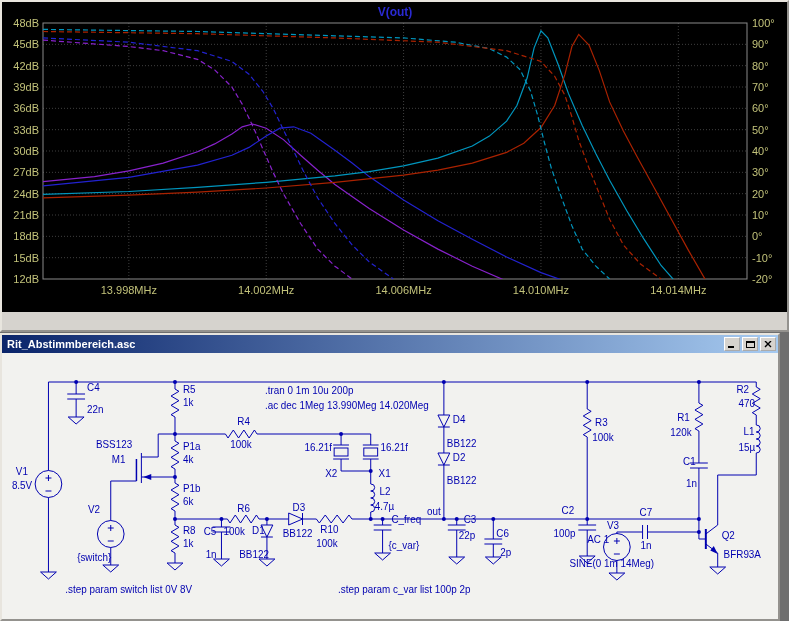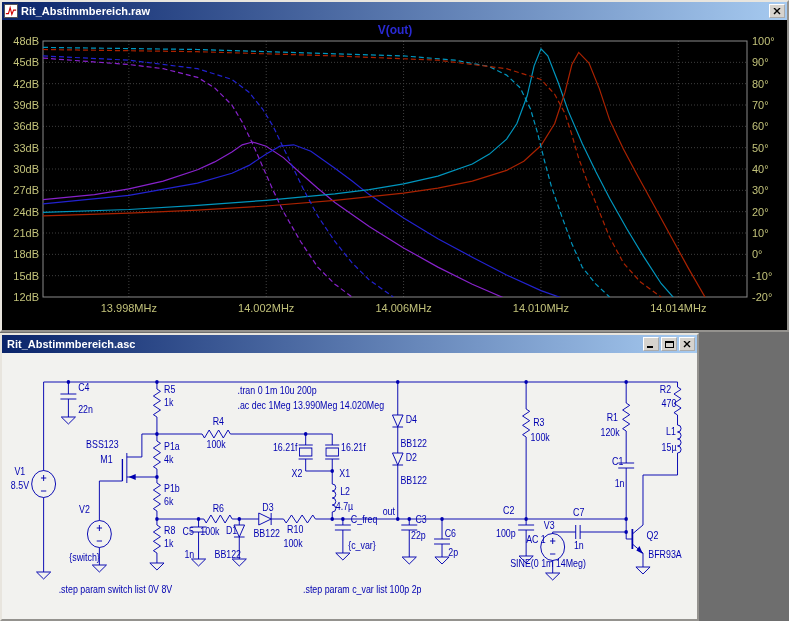--- a/index.html
+++ b/index.html
@@ -7,46 +7,35 @@
        font-family:"Liberation Sans",sans-serif;}
   .win{position:absolute;left:0;background:#d6d3ce;border:2px outset #e8e5de;box-sizing:border-box;}
   .titlebar{height:18px;display:flex;align-items:center;padding:0 2px;
             background:linear-gradient(to right,#0a246a,#a6caf0);}
   .title-text{color:#fff;font-size:11px;font-weight:bold;flex:1;margin-left:3px;
               white-space:nowrap;overflow:hidden;}
   .tbtn{width:16px;height:14px;background:#d6d3ce;border:1px outset #fff;box-sizing:border-box;
         display:flex;align-items:center;justify-content:center;margin-left:2px;padding:0;cursor:default;}
   .client{position:relative;width:100%;height:calc(100% - 18px);}
   #win-raw{top:0;width:789px;height:332px;}
-  #win-asc{top:333px;width:699px;height:288px;}
+  #win-asc{top:333px;width:780px;height:288px;}
   .plot-client{background:#000;}
   .schem-client{background:#f2f2ef;}
   svg.fill{position:absolute;left:0;top:0;width:100%;height:100%;display:block;}
   .grid{stroke:#3f3f3f;stroke-width:1;stroke-dasharray:1,2;}
   .frame{fill:none;stroke:#8a8a8a;stroke-width:1;}
   .axlbl{font:11px "Liberation Sans",sans-serif;fill:#c2c27a;}
   .ptitle{font:bold 12px "Liberation Sans",sans-serif;fill:#2a2ad4;}
   .slbl{font:10px "Liberation Sans",sans-serif;fill:#0000b0;}
   .fileicon{width:14px;height:14px;background:#fff;border:1px solid #555;box-sizing:border-box;display:block;}
 </style>
 </head>
 <body>
 
 <div class="win" id="win-raw">
-  <div class="titlebar">
-    <svg class="fileicon" viewBox="0 0 14 14" style="position:static">
-      <polyline points="1,10 4,10 6,3 8,11 10,6 13,6" fill="none" stroke="#cc0000" stroke-width="1.3"></polyline>
-    </svg>
-    <span class="title-text">Rit_Abstimmbereich.raw</span>
-    <button class="tbtn">
-      <svg width="8" height="7" viewBox="0 0 8 7">
-        <path d="M1,0 L7,6 M7,0 L1,6" stroke="#000" stroke-width="1.4" fill="none"></path>
-      </svg>
-    </button>
-  </div>
   <div class="client plot-client">
     <svg id="plot-svg" class="fill" viewBox="0 0 785 310" preserveAspectRatio="none">
         <defs>
           <clipPath id="pc">
             <rect x="41" y="21" width="704" height="256"></rect>
           </clipPath>
         </defs>
         <text x="37" y="25" class="axlbl" text-anchor="end">48dB</text>
         <text x="750" y="25" class="axlbl">100°</text>
         <line x1="41" x2="745" y1="42.33333333333333" y2="42.33333333333333" class="grid"></line>

